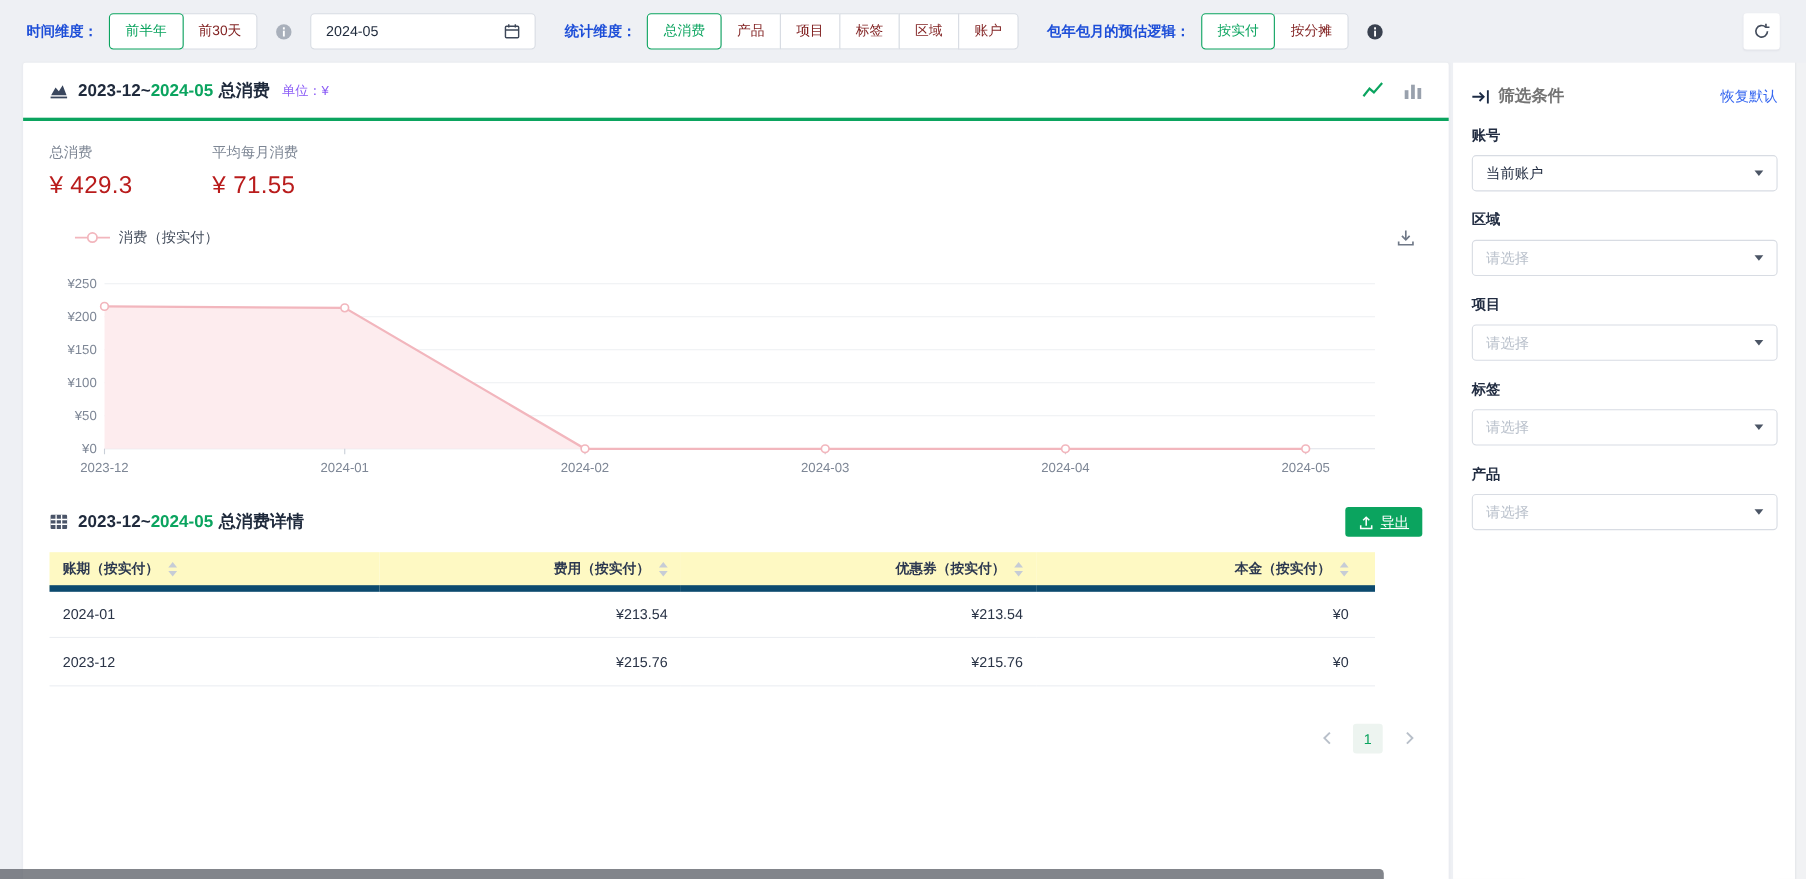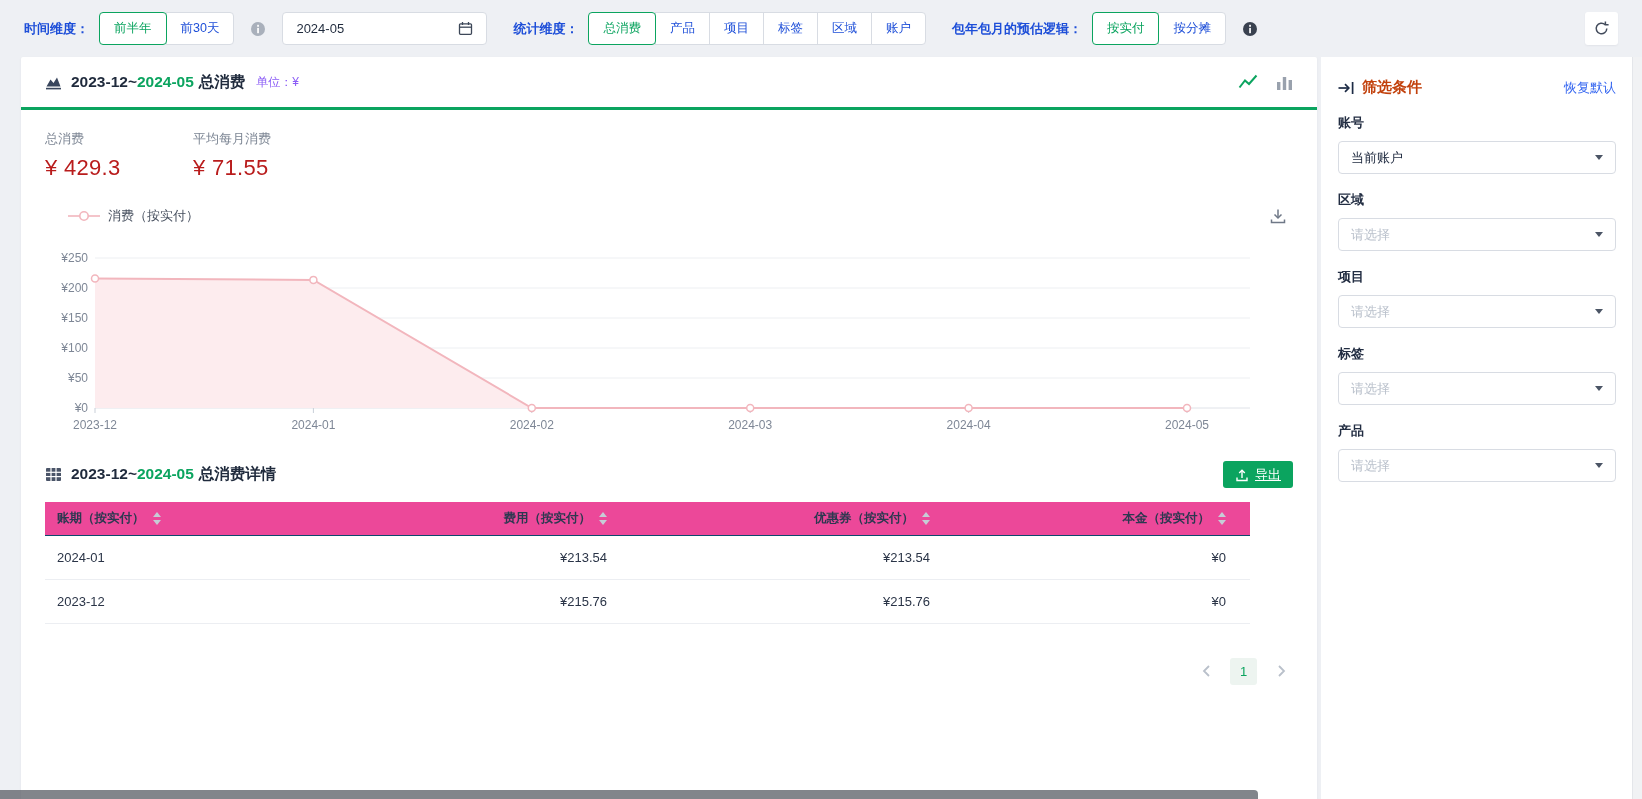--- a/index.html
+++ b/index.html
@@ -5,21 +5,21 @@
   :root{ --accent:#0ba45f; --link:#3566f0; --line-pink:#f2b6bd; --fill-pink:#fdecee; }
   *{margin:0;padding:0;box-sizing:border-box;}
   body{font-family:"Liberation Sans",sans-serif;}
   .page{position:relative;width:1642px;height:799px;background:#eef0f4;overflow:hidden;}
 
   
   .toolbar{position:absolute;top:0;left:0;width:100%;height:57px;display:flex;align-items:center;padding:0 24px;}
   .tlabel{font-size:13px;font-weight:bold;color:#1d4ed8;white-space:nowrap;}
   .ml24{margin-left:26px;}
   .seg-group{display:flex;margin-left:10px;}
-  .seg{height:33px;padding:0 14px;background:#fff;border:1px solid #d8dce3;font-size:12.5px;color:#1d4ed8;margin-left:-1px;cursor:pointer;font-family:inherit;position:relative;white-space:nowrap;}
+  .seg{height:33px;padding:0 14px;background:#fff;border:1px solid #d8dce3;font-size:12.5px;color:#7f1d1d;margin-left:-1px;cursor:pointer;font-family:inherit;position:relative;white-space:nowrap;}
   .seg:first-child{border-radius:4px 0 0 4px;margin-left:0;}
   .seg:last-child{border-radius:0 4px 4px 0;}
   .seg.selected{border-color:var(--accent);color:var(--accent);z-index:1;border-radius:4px;}
   .info{margin-left:16px;display:flex;align-items:center;cursor:pointer;}
   .date-input{margin-left:16px;width:205px;height:33px;background:#fff;border:1px solid #d8dce3;border-radius:4px;display:flex;align-items:center;justify-content:space-between;padding:0 13px;font-size:13px;color:#1f2a3c;cursor:pointer;}
   .spacer{flex:1;}
   .refresh-btn{width:33px;height:33px;background:#fff;border:none;border-radius:3px;display:flex;align-items:center;justify-content:center;cursor:pointer;box-shadow:0 1px 2px rgba(31,42,60,.06);}
 
   
   .card{position:absolute;left:21px;top:57px;width:1296px;height:774px;background:#fff;border-radius:2px;box-shadow:0 1px 3px rgba(31,42,60,.05);}
@@ -39,38 +39,38 @@
   .legend{display:flex;align-items:center;gap:8px;margin-left:23px;font-size:13px;color:#464f5e;cursor:pointer;}
   .dl-icon{margin-left:auto;margin-right:6px;display:flex;cursor:pointer;}
 
   #chart-svg{display:block;margin:24px 0 0 24px;}
 
   .table-title-row{display:flex;align-items:center;padding:24px 24px 0 24px;}
   .export-btn{height:27px;background:var(--accent);color:#fff;border:none;border-radius:3px;display:flex;align-items:center;gap:6px;padding:0 12px;font-size:13px;cursor:pointer;font-family:inherit;text-decoration:underline;}
 
   table{margin:14px 0 0 24px;width:1205px;border-collapse:collapse;font-size:13px;table-layout:fixed;}
   col.c1{width:300px;} col.c2{width:274px;} col.c3{width:323px;} col.c4{width:308px;}
-  thead th{background:#ec4899;height:33px;font-weight:bold;font-size:12.5px;color:#2c3850;padding:0 12px;border-bottom:1px solid #0c4a6e;}
+  thead th{background:#fef9c3;height:33px;font-weight:bold;font-size:12.5px;color:#2c3850;padding:0 12px;border-bottom:6px solid #0c4a6e;}
   th:last-child,td:last-child{padding-right:24px;}
   .thc{display:flex;align-items:center;gap:8px;}
   th.r .thc{justify-content:flex-end;}
   td{height:44px;border-bottom:1px solid #eceef2;color:#2a3447;padding:0 12px;}
   td.r{text-align:right;}
   .sorter{display:flex;flex-direction:column;gap:3px;cursor:pointer;}
   .cu{width:0;height:0;border-left:4px solid transparent;border-right:4px solid transparent;border-bottom:5px solid #c6ccd6;}
   .cdn{width:0;height:0;border-left:4px solid transparent;border-right:4px solid transparent;border-top:5px solid #c6ccd6;}
 
   .pagination{display:flex;align-items:center;justify-content:flex-end;gap:12px;margin:34px 24px 0 0;}
   .pg-btn{width:24px;height:24px;display:flex;align-items:center;justify-content:center;cursor:pointer;}
   .page-cur{min-width:27px;height:27px;background:#edf4f0;color:var(--accent);display:flex;align-items:center;justify-content:center;border-radius:3px;font-size:13px;cursor:pointer;}
 
   
   .sidebar{position:absolute;left:1321px;top:57px;width:311px;height:742px;background:#fff;padding:21px 16px 0 17px;}
   .sb-head{display:flex;align-items:center;}
-  .sb-title{font-size:15px;font-weight:bold;color:#c2410c;margin-left:7px;}
+  .sb-title{font-size:15px;font-weight:bold;color:#737373;margin-left:7px;}
   .reset{margin-left:auto;font-size:13px;color:var(--link);cursor:pointer;}
   .field{margin-top:17px;}
   .flabel{font-size:13px;font-weight:bold;color:#222d42;margin-bottom:9px;}
   .select{height:33px;border:1px solid #d8dce3;border-radius:4px;display:flex;align-items:center;justify-content:space-between;padding:0 12px;background:#fff;cursor:pointer;}
   .select .val{font-size:13px;color:#222d42;}
   .select .val.ph{color:#b9c0cb;}
   .sel-caret{width:0;height:0;border-left:4.5px solid transparent;border-right:4.5px solid transparent;border-top:5.5px solid #4b5565;}
   .text-input{width:100%;height:34px;border:1px solid #d8dce3;border-radius:4px;padding:0 12px;font-size:13px;font-family:inherit;color:#222d42;background:#fff;outline:none;}
 
   .vtrack{position:absolute;right:0;top:57px;width:10px;height:742px;background:#f1f2f4;border-left:1px solid #e4e6ea;}

